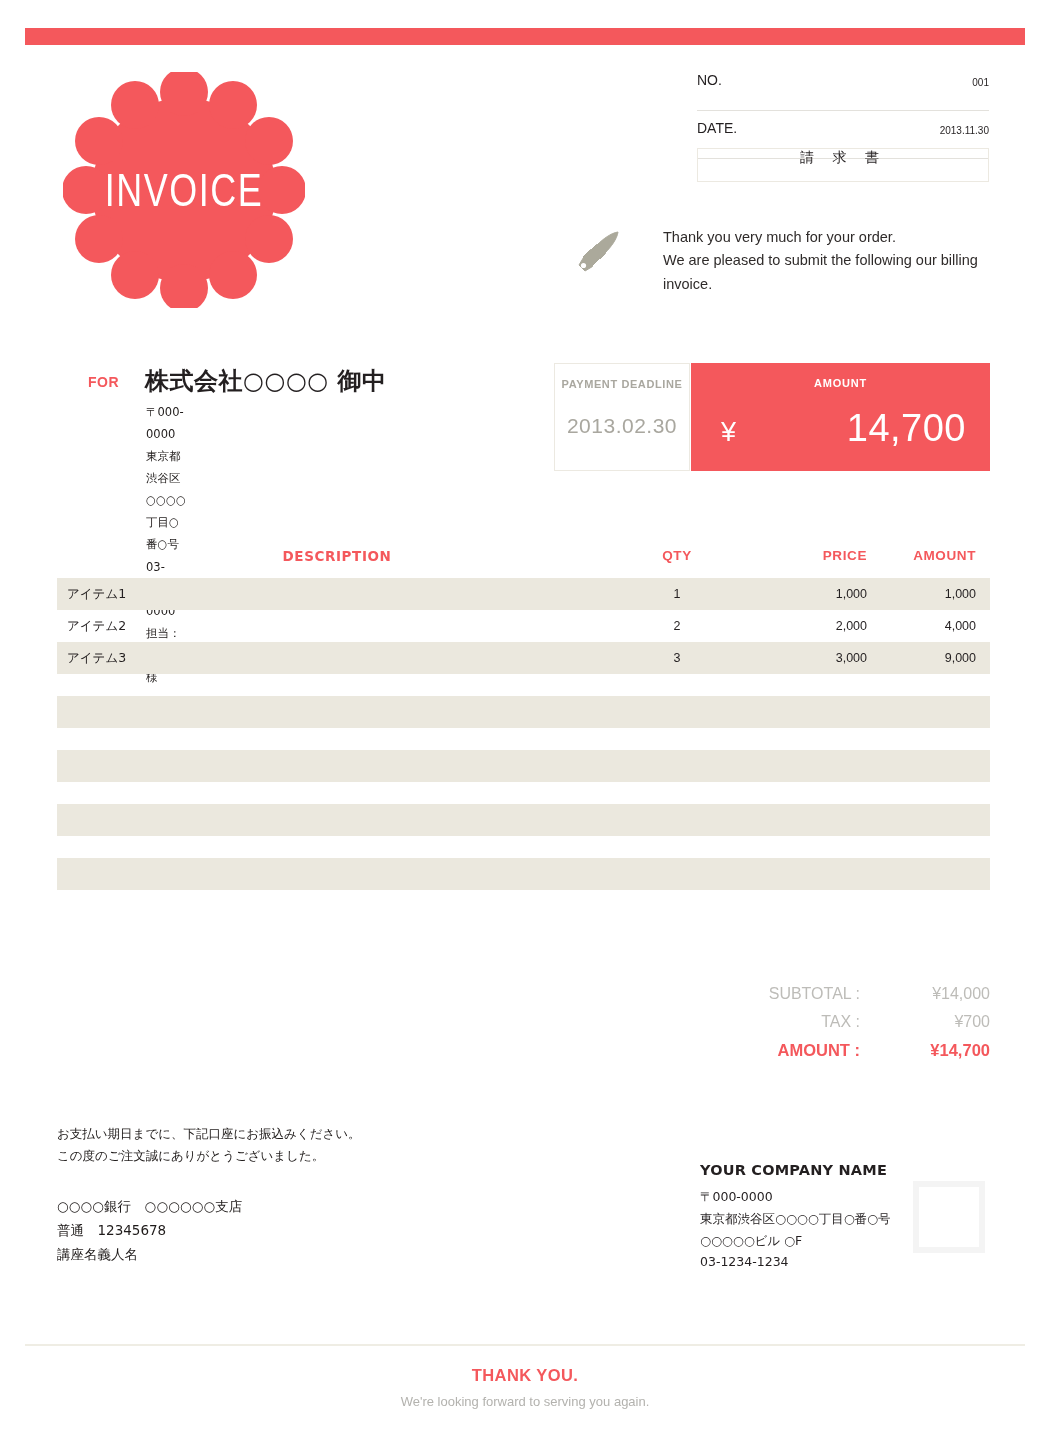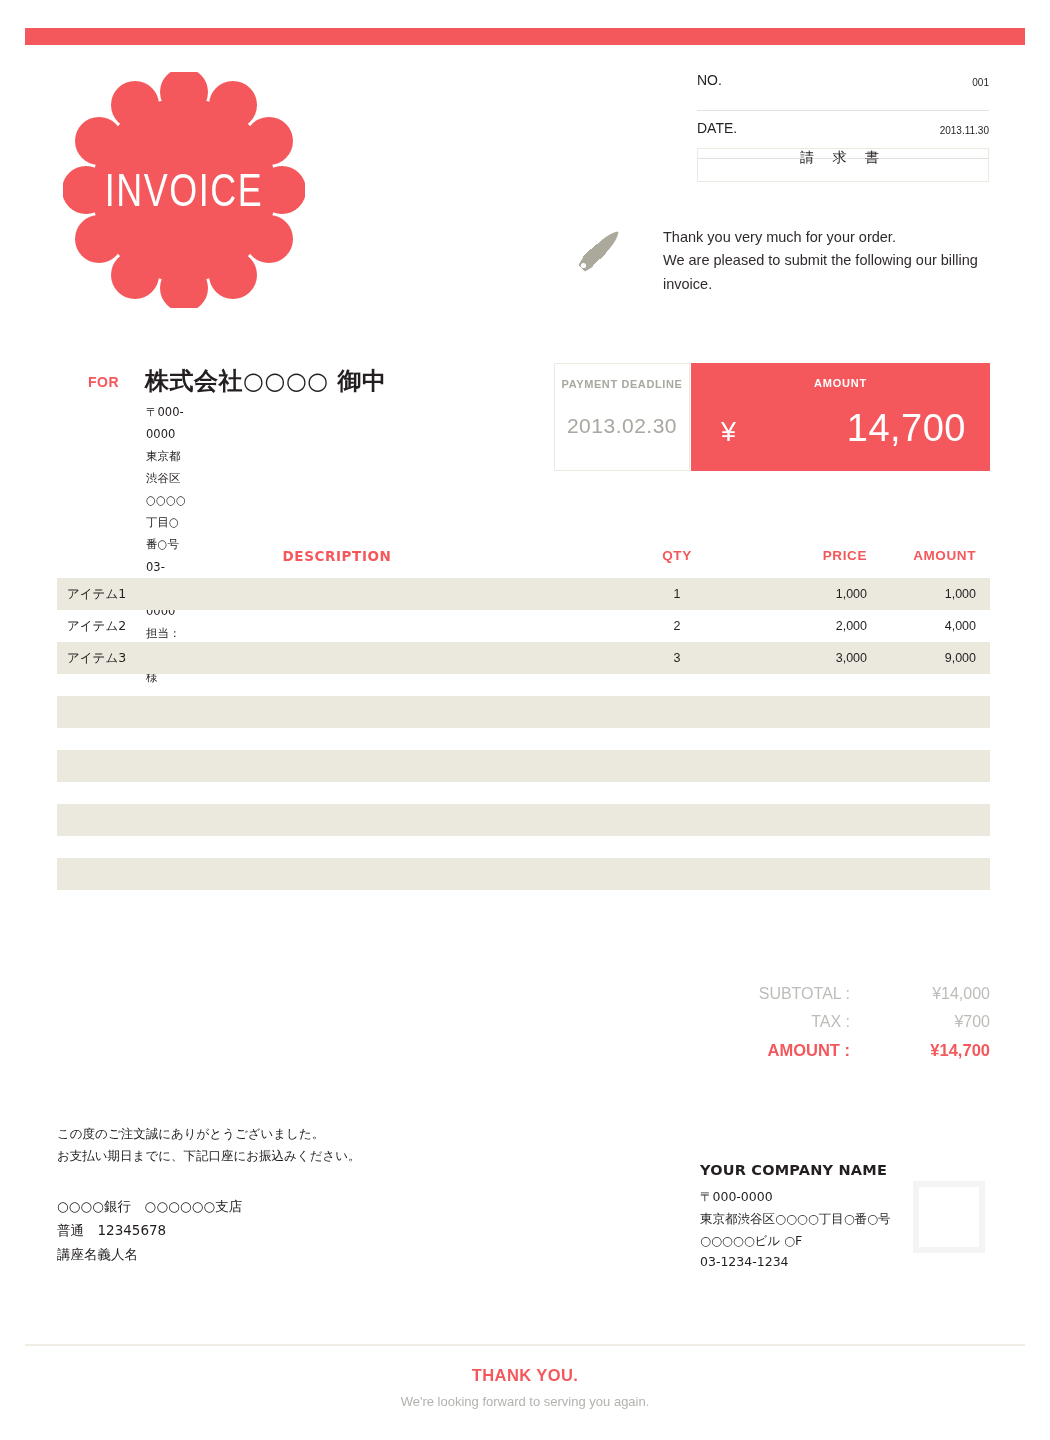--- a/index.html
+++ b/index.html
@@ -236,21 +236,21 @@
 
   
   .totals {
     position: absolute;
     left: 690px;
     top: 985px;
     width: 300px;
   }
   .tot-row {
     display: flex;
-    justify-content: space-between;
+    justify-content: flex-end;
     align-items: baseline;
     font-size: 16px;
     color: #bdbcb8;
     margin-bottom: 10px;
   }
   .tot-row .tl { width: 160px; text-align: right; }
   .tot-row .tv { width: 130px; text-align: right; }
   .tot-row.grand { color: #F4585C; font-weight: bold; font-size: 16.5px; }
 
   
@@ -440,22 +440,22 @@
     <span class="tv">¥700</span>
   </div>
   <div class="tot-row grand">
     <span class="tl">AMOUNT :</span>
     <span class="tv">¥14,700</span>
   </div>
 </div>
 
 <div class="bank">
   <div class="bank-msg">
+    <div>お支払い期日までに、下記口座にお振込みください。</div>
     <div>この度のご注文誠にありがとうございました。</div>
-    <div>お支払い期日までに、下記口座にお振込みください。</div>
   </div>
   <div class="bank-acct">
     <div>○○○○銀行　○○○○○○支店</div>
     <div>普通　12345678</div>
     <div>講座名義人名</div>
   </div>
 </div>
 
 <div class="company">
   <div class="company-name">YOUR COMPANY NAME</div>

